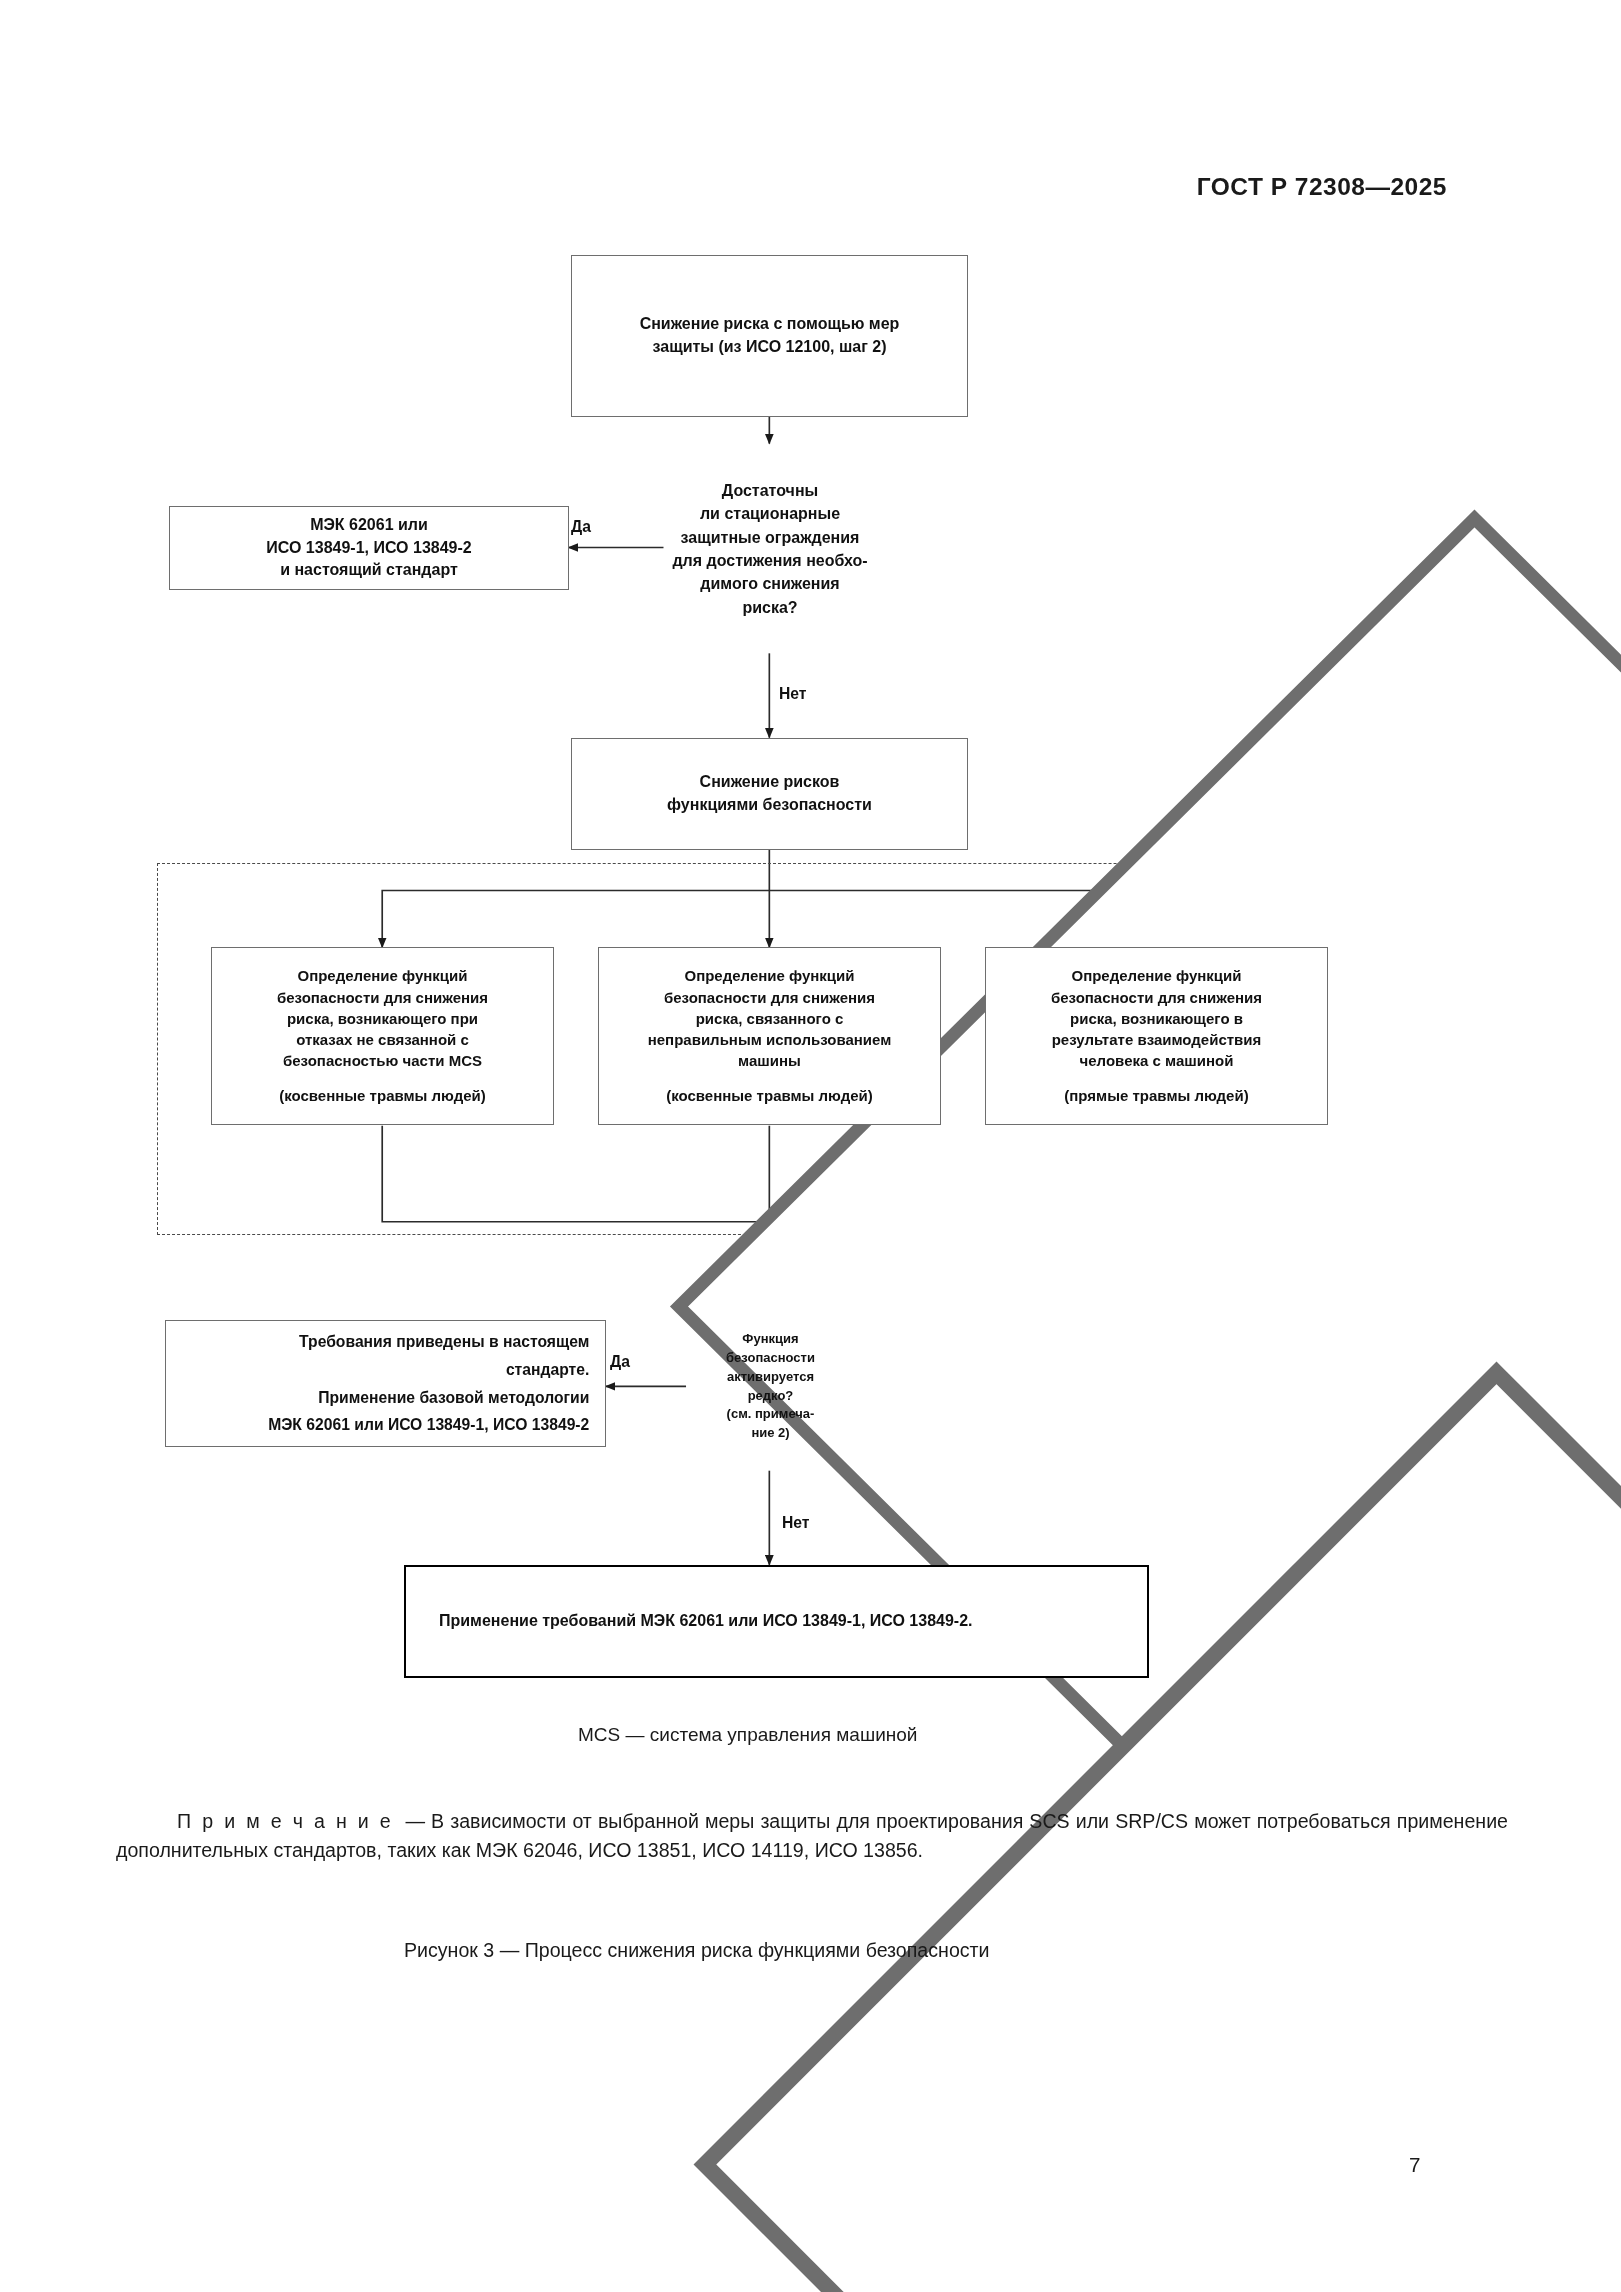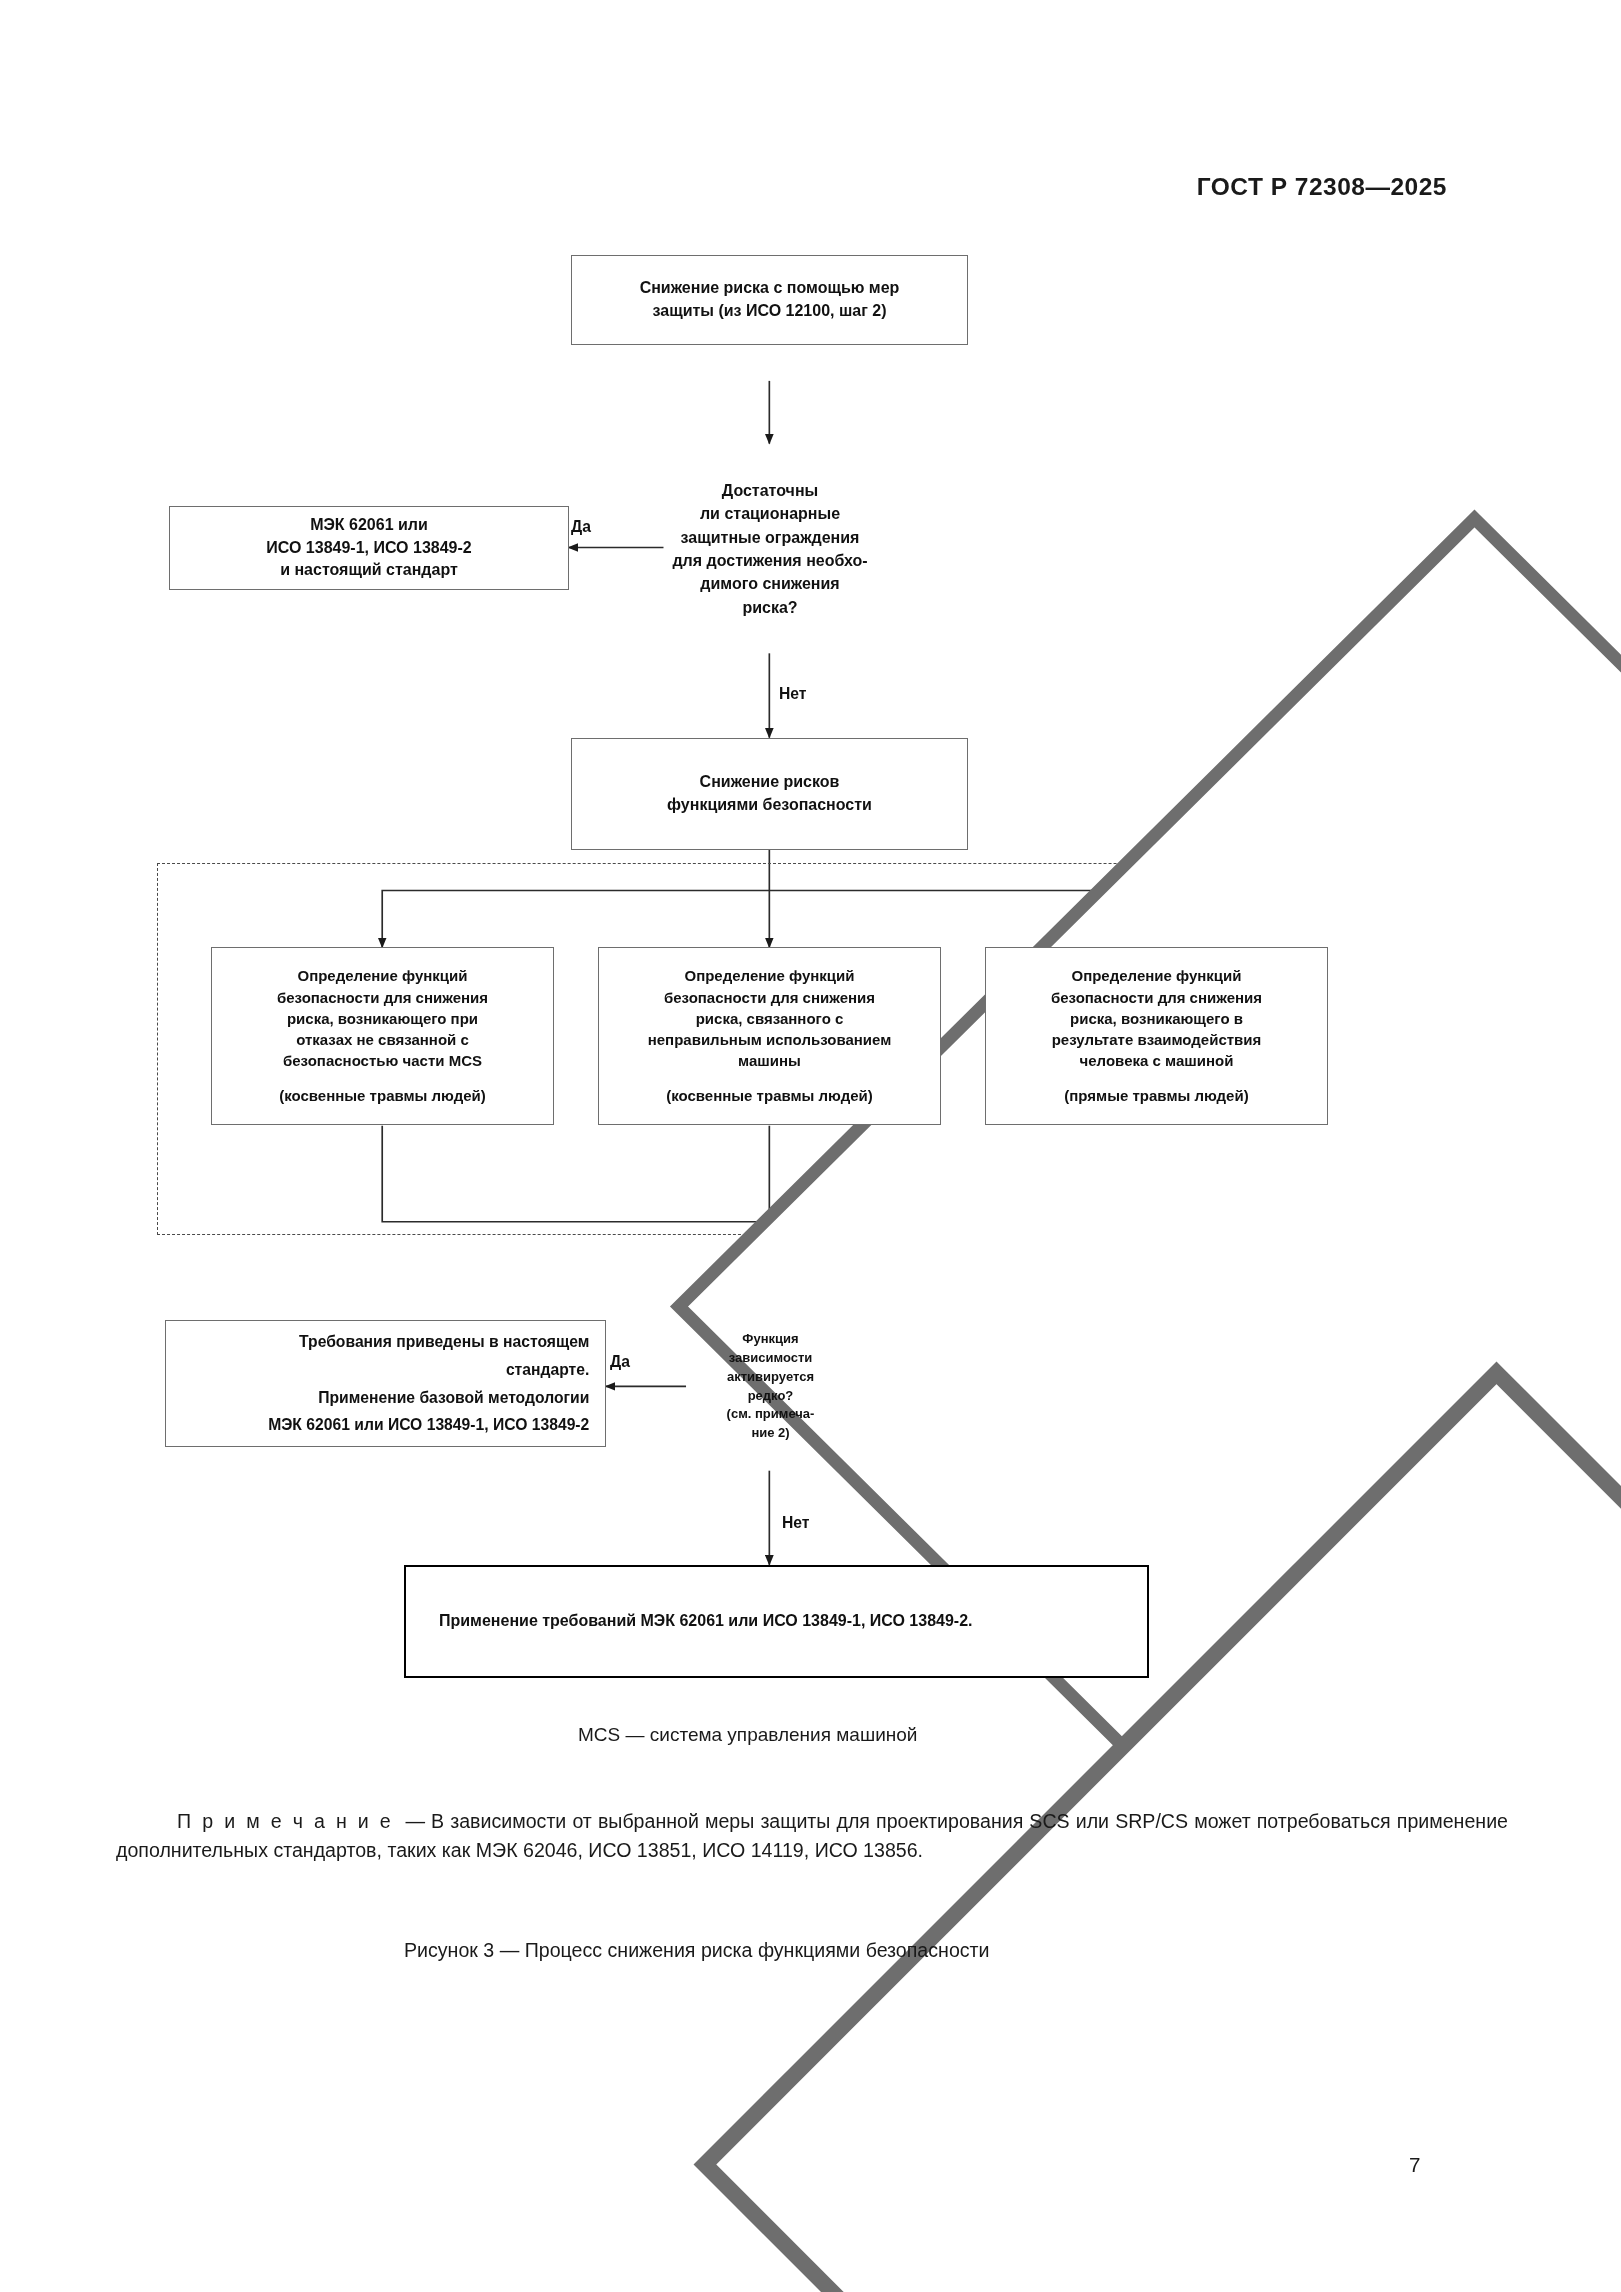--- a/index.html
+++ b/index.html
@@ -201,21 +201,21 @@
 
         <line x1="700" y1="1386" x2="618" y2="1386" marker-end="url(#arrowhead)"></line>
 
         <line x1="785" y1="1472" x2="785" y2="1568" marker-end="url(#arrowhead)"></line>
       </g>
     </svg>
 
     <div class="dashed-region" style="left:157px; top:835px; width:1230px; height:372px;"></div>
     <div class="region-note" style="left:799px; top:1162px;">В разделе 4 представлена дополнительная информация</div>
 
-    <div class="node" style="left:571px; top:227px; width:397px; height:90px;text-align:center;">
+    <div class="node" style="left:571px; top:227px; width:397px; height:162px;text-align:center;">
       <span class="ln">Снижение риска с помощью  мер</span>
       <span class="ln">защиты (из ИСО 12100, шаг 2)</span>
     </div>
 
     <div class="diamond-wrap" style="left:664px; top:416px; width:212px; height:210px;">
       <svg class="dia" width="212" height="210" viewBox="0 0 216 214">
         <polygon points="108,2 214,107 108,212 2,107" fill="#ffffff" stroke="#6e6e6e" stroke-width="1.7"></polygon>
       </svg>
       <div class="diamond-text">
         <span class="ln">Достаточны</span>
@@ -271,21 +271,21 @@
       <span class="spacer"></span>
       <span class="ln">(прямые травмы людей)</span>
     </div>
 
     <div class="diamond-wrap" style="left:686px; top:1274px; width:169px; height:169px;">
       <svg class="dia" width="169" height="169" viewBox="0 0 172 172">
         <polygon points="86,2 170,86 86,170 2,86" fill="#ffffff" stroke="#6e6e6e" stroke-width="1.7"></polygon>
       </svg>
       <div class="diamond-text" style="font-size:13px;text-align:center;">
         <span class="ln">Функция</span>
-        <span class="ln">зависимости</span>
+        <span class="ln">безопасности</span>
         <span class="ln">активируется</span>
         <span class="ln">редко?</span>
         <span class="ln">(см. примеча-</span>
         <span class="ln">ние 2)</span>
       </div>
     </div>
 
     <div class="edge-label" style="left:610px; top:1325px;">Да</div>
 
     <div class="node leftalign" style="left:165px; top:1292px; width:441px; height:127px; font-size:15.7px;align-items:flex-end;">

